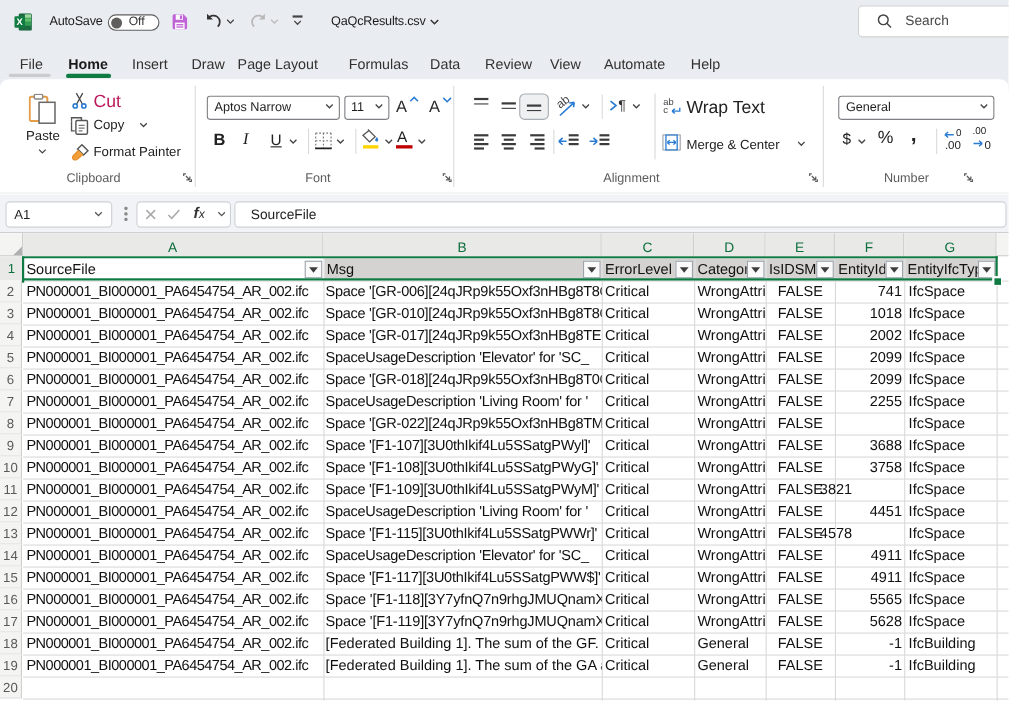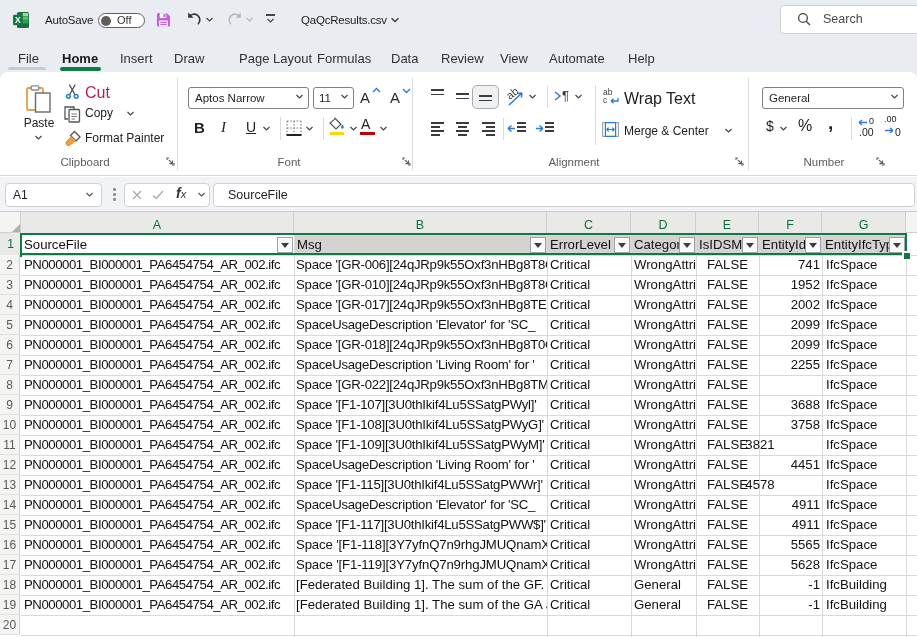--- a/index.html
+++ b/index.html
@@ -67,21 +67,21 @@
         <circle cx="6" cy="6" r="4.4" fill="none" stroke="#444" stroke-width="1.3"></circle>
         <path d="M9.2 9.2 L13 13" stroke="#444" stroke-width="1.3"></path>
       </svg>
 <div class="abs" style="left:823px;top:12px;font-size:12.5px;color:#494949;">Search</div>
 </div>
 <div id="tabrow" class="abs">
 <div class="tab" style="left:18px;">File</div>
 <div class="tab" style="left:62px;font-weight:bold;color:#1a1a1a;">Home</div>
 <div class="tab" style="left:120px;">Insert</div>
 <div class="tab" style="left:174px;">Draw</div>
-<div class="tab" style="left:239px;">Page Layout</div>
+<div class="tab" style="left:216px;">Page Layout</div>
 <div class="tab" style="left:317px;">Formulas</div>
 <div class="tab" style="left:391px;">Data</div>
 <div class="tab" style="left:441px;">Review</div>
 <div class="tab" style="left:500px;">View</div>
 <div class="tab" style="left:549px;">Automate</div>
 <div class="tab" style="left:628px;">Help</div>
 <div class="abs" style="left:8px;top:27px;width:38px;height:3px;background:#c9cbce;border-radius:2px;"></div>
 <div class="abs" style="left:60px;top:27px;width:41px;height:3.5px;background:#0f7b43;border-radius:2px;"></div>
 </div>
 <div class="abs" style="left:0;top:72px;width:917px;height:12px;background:#e9ecf1;"></div>
@@ -378,21 +378,21 @@
 <div class="cell" style="left:550px;top:43px;width:78px;">Critical</div>
 <div class="cell" style="left:634px;top:43px;width:62px;">WrongAttribute</div>
 <div class="cell" style="left:696px;top:43px;width:63px;text-align:center;">FALSE</div>
 <div class="cell" style="left:700px;top:43px;width:120px;text-align:right;">741</div>
 <div class="cell" style="left:826px;top:43px;width:79px;">IfcSpace</div>
 <div class="cell" style="left:24px;top:63px;width:268px;letter-spacing:-0.45px;">PN000001_BI000001_PA6454754_AR_002.ifc</div>
 <div class="cell" style="left:296px;top:63px;width:251px;letter-spacing:-0.25px;">Space '[GR-010][24qJRp9k55Oxf3nHBg8T8Qw'</div>
 <div class="cell" style="left:550px;top:63px;width:78px;">Critical</div>
 <div class="cell" style="left:634px;top:63px;width:62px;">WrongAttribute</div>
 <div class="cell" style="left:696px;top:63px;width:63px;text-align:center;">FALSE</div>
-<div class="cell" style="left:700px;top:63px;width:120px;text-align:right;">1952</div>
+<div class="cell" style="left:700px;top:63px;width:120px;text-align:right;">1018</div>
 <div class="cell" style="left:826px;top:63px;width:79px;">IfcSpace</div>
 <div class="cell" style="left:24px;top:83px;width:268px;letter-spacing:-0.45px;">PN000001_BI000001_PA6454754_AR_002.ifc</div>
 <div class="cell" style="left:296px;top:83px;width:251px;letter-spacing:-0.25px;">Space '[GR-017][24qJRp9k55Oxf3nHBg8TEQw'</div>
 <div class="cell" style="left:550px;top:83px;width:78px;">Critical</div>
 <div class="cell" style="left:634px;top:83px;width:62px;">WrongAttribute</div>
 <div class="cell" style="left:696px;top:83px;width:63px;text-align:center;">FALSE</div>
 <div class="cell" style="left:700px;top:83px;width:120px;text-align:right;">2002</div>
 <div class="cell" style="left:826px;top:83px;width:79px;">IfcSpace</div>
 <div class="cell" style="left:24px;top:103px;width:268px;letter-spacing:-0.45px;">PN000001_BI000001_PA6454754_AR_002.ifc</div>
 <div class="cell" style="left:296px;top:103px;width:251px;letter-spacing:-0.25px;">SpaceUsageDescription 'Elevator' for 'SC_</div>

